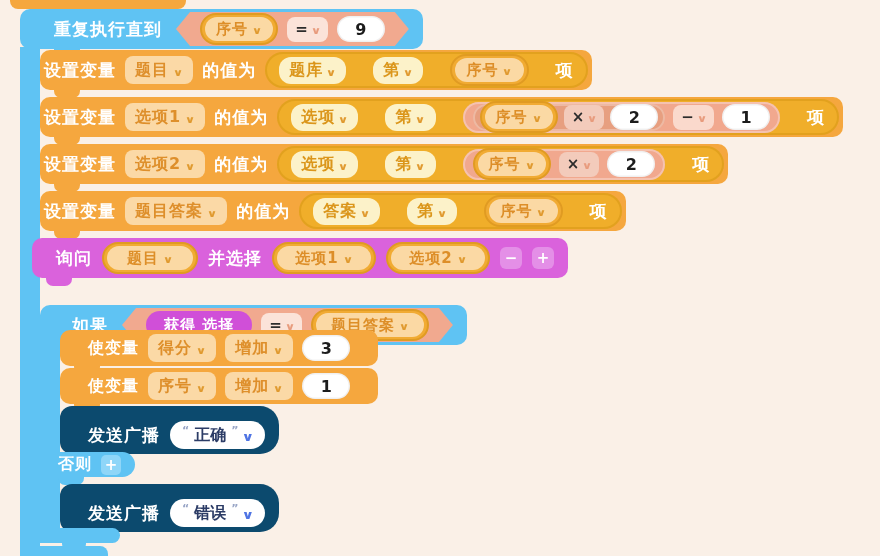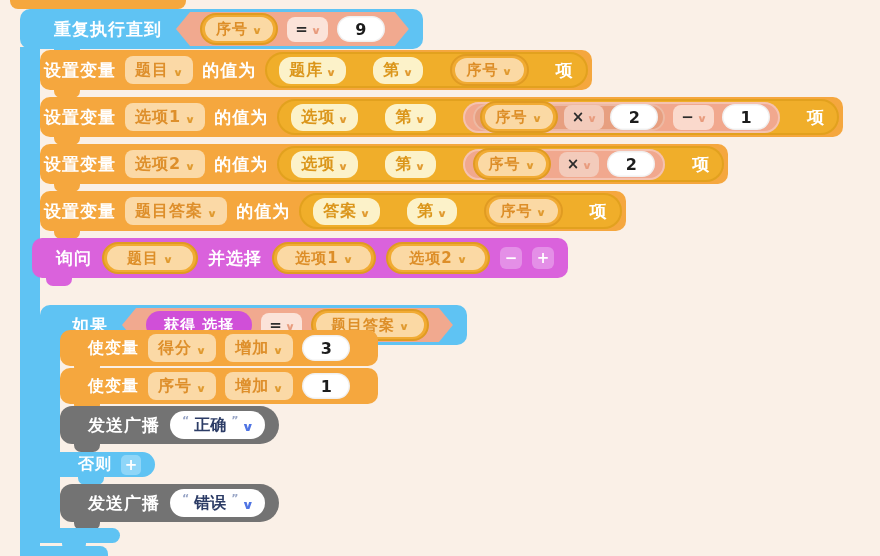--- a/index.html
+++ b/index.html
@@ -13,21 +13,21 @@
   .tab{position:absolute; top:100%; width:26px; height:8px; border-radius:0 0 7px 7px; background:inherit; left:14px;}
   
   .chead{background:#5FC3F3; height:40px; border-radius:10px; padding:0 14px 0 34px; gap:14px; font-size:17px;}
   .arm{position:absolute; background:#5FC3F3;}
   
   .stmt{background:#F5A73E; height:40px; border-radius:10px; padding:0 4px; gap:9px; font-size:17px;}
   .stmt-sm{background:#F5A73E; height:36px; border-radius:10px; padding:0 28px; gap:9px; font-size:16px;}
   
   .ask{background:#DA62DC; height:40px; border-radius:10px; padding:0 14px 0 24px; gap:10px; font-size:17px;}
   
-  .bcast{background:#737373; height:38px; border-radius:12px 19px 19px 12px; padding:0 14px 0 28px; gap:10px; font-size:17px;}
+  .bcast{background:#0c4a6e; height:38px; border-radius:12px 19px 19px 12px; padding:10px 14px 0 28px; gap:10px; font-size:17px;}
   .bcast-pill{background:#fff; height:28px; border-radius:999px; padding:0 12px; display:flex; align-items:center; gap:5px; color:#2C3C66; font-weight:700; font-size:16px; letter-spacing:0;}
   .quote{color:#98A5C6; font-size:11px; position:relative; top:-5px; font-weight:700;}
   
   .hex{background:#F1A98F; height:34px; display:flex; align-items:center; gap:9px; padding:0 24px;
        clip-path:polygon(14px 0,calc(100% - 14px) 0,100% 50%,calc(100% - 14px) 100%,14px 100%,0 50%);}
   
   .reporter{background:#F0AE2A; height:36px; border-radius:18px; padding:0 14px; display:inline-flex; align-items:center; gap:27px; box-shadow:inset 0 0 0 2px rgba(190,130,0,.28); font-size:17px;}
   
   .peach{background:#FBD9A6; color:#DE8F2B; border-radius:8px; height:28px; padding:0 10px; display:flex; align-items:center; gap:5px; font-size:16px; font-weight:600; white-space:nowrap;}
   .pale{background:#FCF2C9; color:#DB961B; border-radius:12px; height:27px; padding:0 10px; min-width:30px; justify-content:center; display:flex; align-items:center; gap:4px; font-size:16px; font-weight:600; white-space:nowrap;}
@@ -290,21 +290,21 @@
     <i class="tab"></i>
     <span class="lbl">发送广播</span>
     <span class="bcast-pill">
       <span class="quote">“</span>
       <span>正确</span>
       <span class="quote">”</span>
       <i class="chev chev-blue"></i>
     </span>
   </div>
 
-  <div class="blk" style="left:56px; top:452px; height:25px; background:#5FC3F3; border-radius:0 13px 13px 0; padding:0 14px 0 22px; gap:9px; font-size:16px;">
+  <div class="blk" style="left:36px; top:452px; height:25px; background:#5FC3F3; border-radius:0 13px 13px 0; padding:0 14px 0 22px; gap:9px; font-size:16px;">
     <i class="tab" style="left:22px;"></i>
     <span class="lbl">否则</span>
     <span class="btn-sq btn-blue">+</span>
   </div>
 
   <div class="blk bcast" style="left:60px; top:484px;">
     <i class="tab"></i>
     <span class="lbl">发送广播</span>
     <span class="bcast-pill">
       <span class="quote">“</span>

